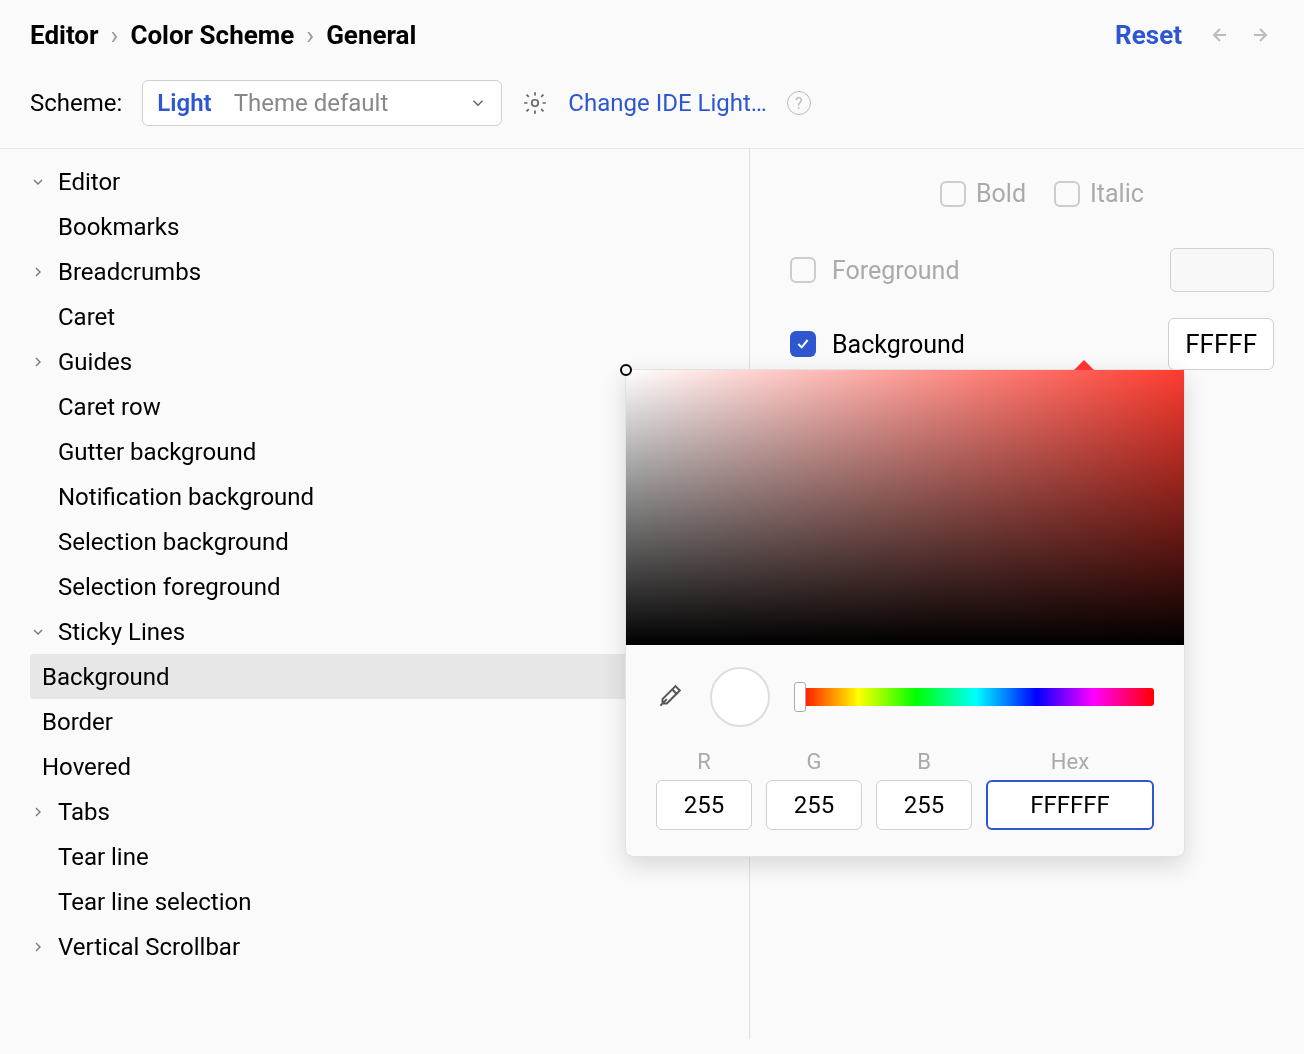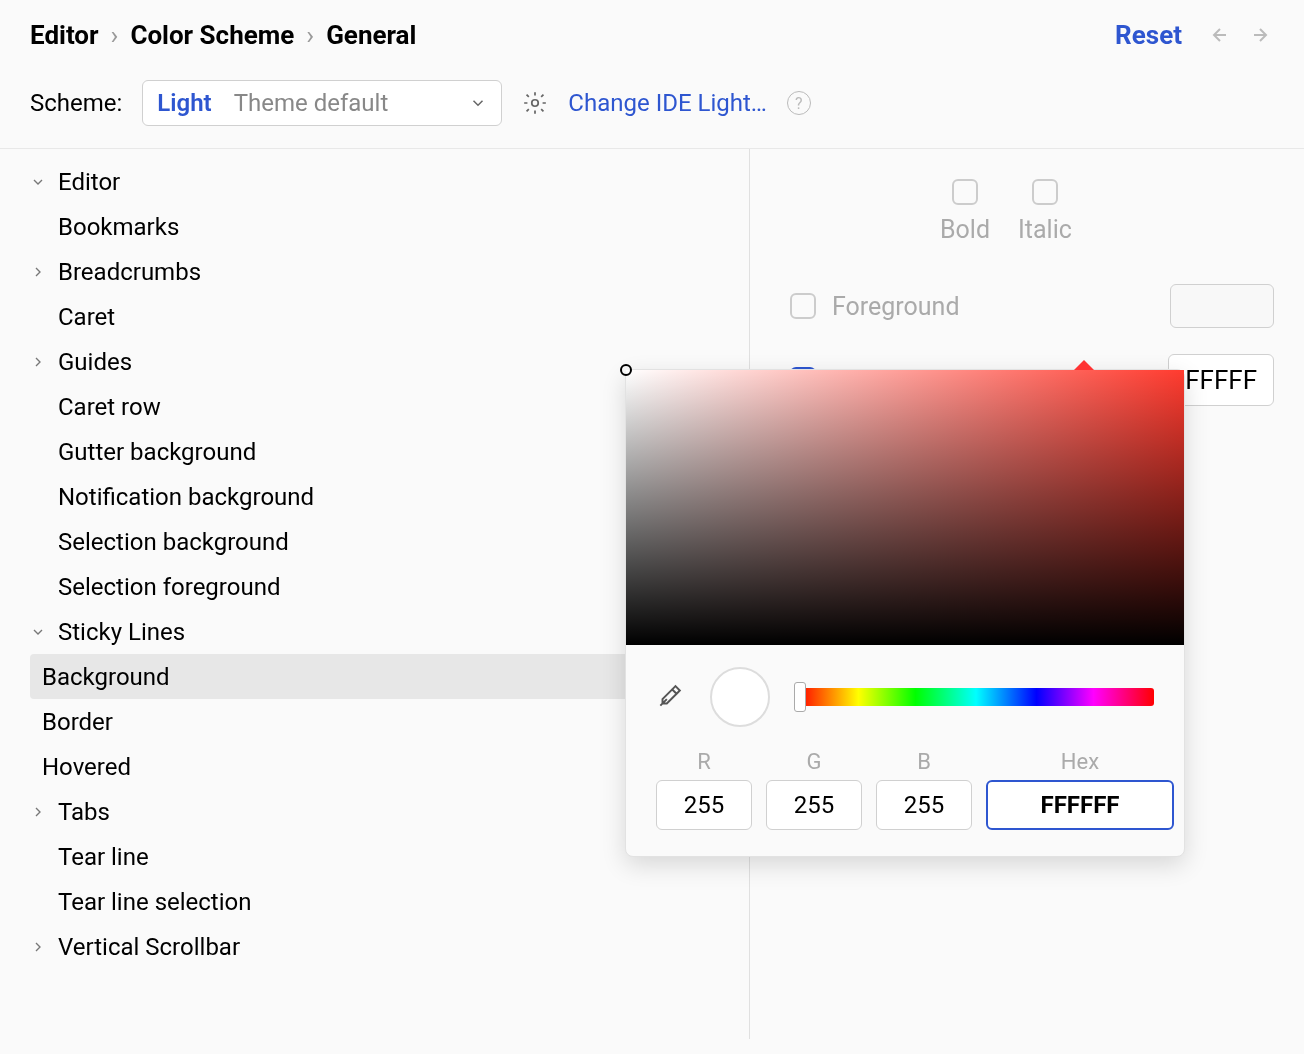--- a/index.html
+++ b/index.html
@@ -152,21 +152,20 @@
   gap: 28px;
   margin-bottom: 40px;
   margin-left: 150px;
 }
 .check-pair {
   display: flex;
   align-items: center;
   gap: 10px;
   color: #aaa;
   font-size: 25px;
-  flex-direction: column;
 }
 .checkbox-box {
   width: 26px; height: 26px;
   border: 2px solid #ccc;
   border-radius: 6px;
 }
 .prop-row {
   display: flex;
   align-items: center;
   gap: 16px;
@@ -297,23 +296,22 @@
 .rgb-field input {
   width: 96px;
   height: 50px;
   border: 1px solid #d0d0d0;
   border-radius: 6px;
   text-align: center;
   font-size: 24px;
   font-family: inherit;
 }
 .rgb-field.hex input {
-  width: 188px;
+  width: 168px;
   border: 2px solid #2e56d0;
-  font-weight: bold;
 }
 </style>
 </head>
 <body>
 
 <div class="header">
   <div class="breadcrumb">
     <span>Editor</span>
     <span class="sep">›</span>
     <span>Color Scheme</span>

